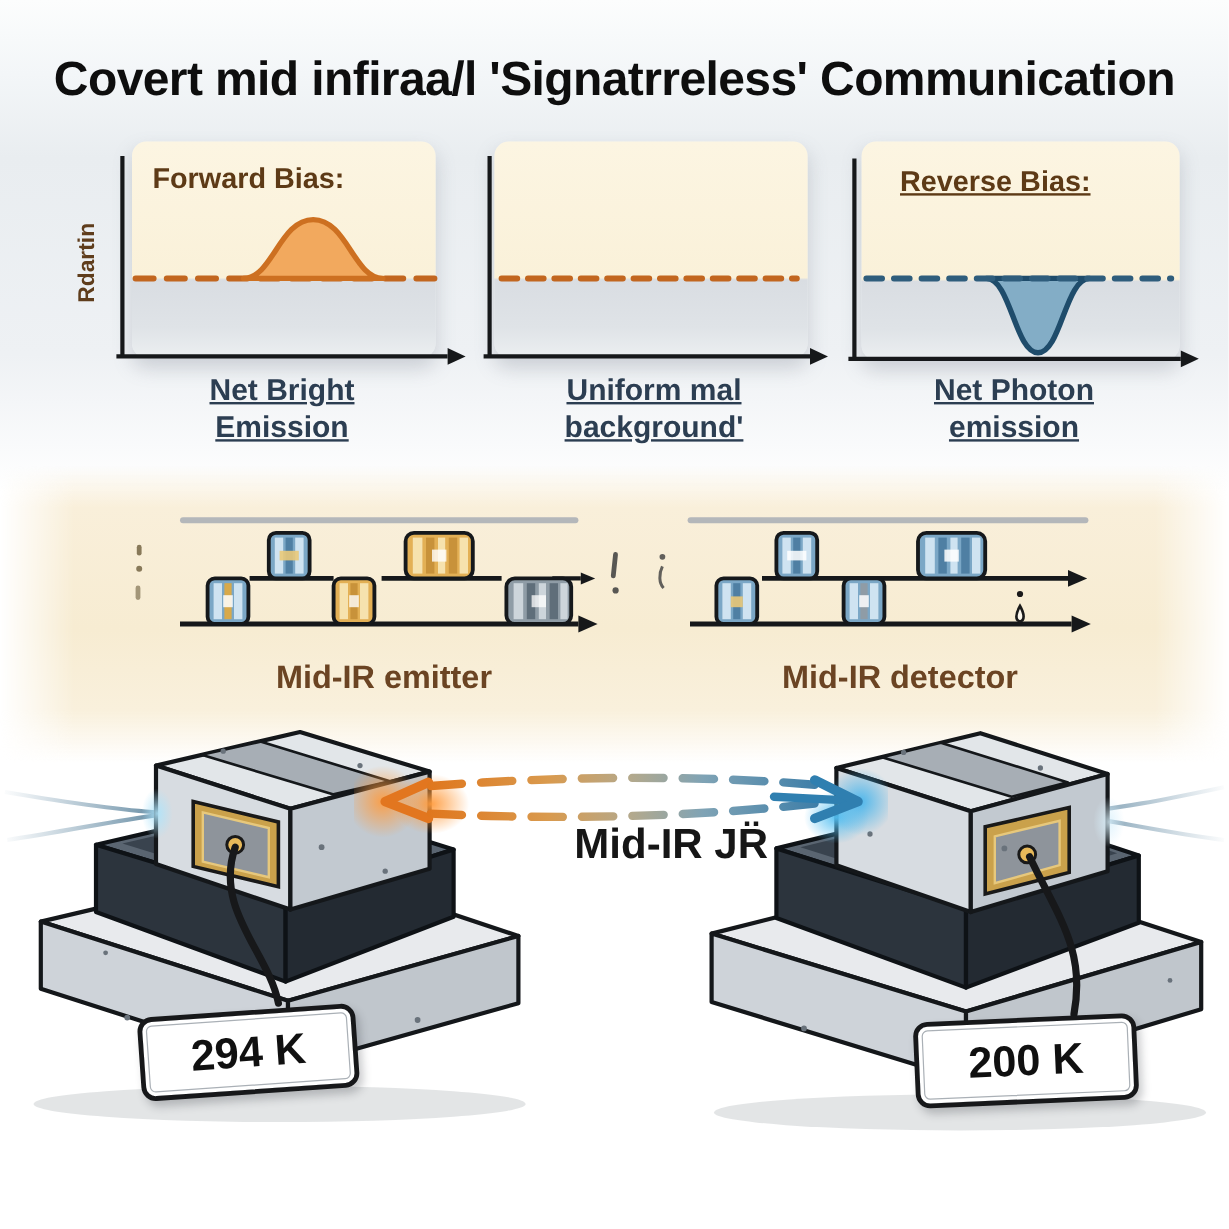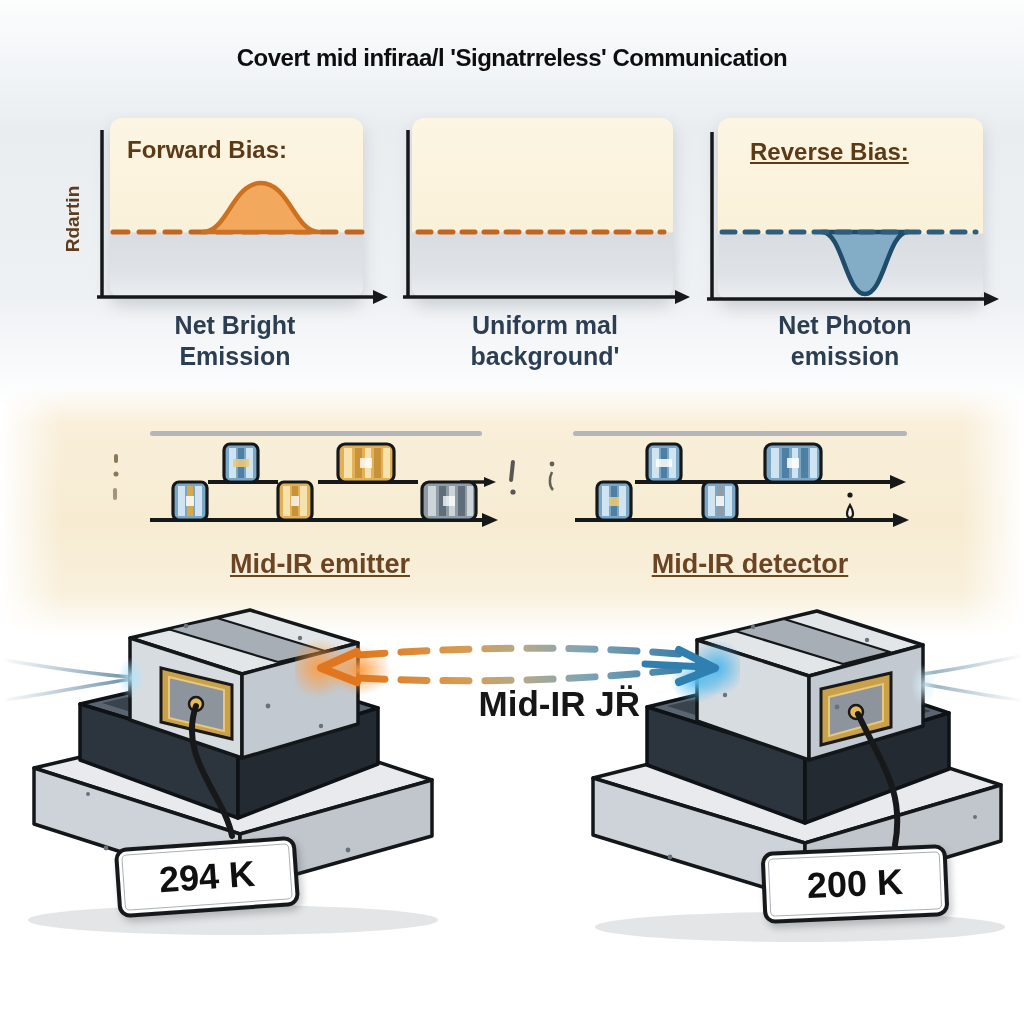--- a/index.html
+++ b/index.html
@@ -6,35 +6,35 @@
   .stage{position:relative;width:1024px;height:1024px;overflow:hidden;background:#fff;
          font-family:"Liberation Sans",sans-serif;}
   
   .bg-top{position:absolute;left:0;top:0;width:1024px;height:410px;
     background:linear-gradient(180deg,#fcfdfd 0%,#f3f6f8 15%,#e9edf0 32%,#eef1f4 72%,rgba(239,242,244,0) 100%);}
   .bg-cream{position:absolute;left:0;top:388px;width:1024px;height:248px;
     background:linear-gradient(180deg,rgba(250,243,224,0) 0%,#f9efda 14%,#f7ecd2 55%,#f9f0dc 82%,rgba(252,248,238,0) 100%);
     -webkit-mask-image:linear-gradient(90deg,transparent 0,#000 6%,#000 94%,transparent 100%);
     mask-image:linear-gradient(90deg,transparent 0,#000 6%,#000 94%,transparent 100%);}
   .title{position:absolute;left:0;top:44px;width:1024px;text-align:center;
-    font-size:24px;font-weight:700;letter-spacing:-.5px;color:#0e0e0e;}
+    font-size:40px;font-weight:700;letter-spacing:-.5px;color:#0e0e0e;}
   .yaxis-label{position:absolute;left:18px;top:208px;width:110px;text-align:center;
     transform:rotate(-90deg);transform-origin:center;font-size:19px;font-weight:700;color:#5f3d1c;}
   .bias-panel{position:absolute;top:114px;height:196px;}
   .panel-card{position:absolute;border-radius:12px;
     background:linear-gradient(180deg,#fcf5e2 0%,#faf1d9 63%,#d9dde2 64%,#dfe3e7 86%,#eceff1 100%);
     box-shadow:0 8px 16px rgba(110,120,132,.28);}
   .panel-heading{position:absolute;font-size:24px;font-weight:700;color:#5d3a16;}
   .panel-draw{position:absolute;left:0;top:0;}
   .caption{position:absolute;top:310px;width:300px;text-align:center;
     font-size:25px;font-weight:700;color:#2c3e52;line-height:1.25;}
-  .caption span{display:block;}
+  .caption span{display:block;text-decoration:underline;}
   .gray-bar{position:absolute;top:431px;height:5px;background:#b4b7ba;border-radius:3px;}
   .mid-label{position:absolute;top:549px;width:300px;text-align:center;
-    font-size:27px;font-weight:600;color:#6b4423;text-decoration:underline;}
+    font-size:27px;font-weight:600;color:#6b4423;}
   .beam-label{position:absolute;left:430px;top:684px;width:210px;text-align:right;
     font-size:35px;font-weight:700;color:#161616;}
   .plate{position:absolute;background:#fff;border:4px solid #17181a;border-radius:12px;
     box-shadow:inset 0 0 0 3px #fff,inset 0 0 0 4px #aab0b6,3px 5px 7px rgba(40,45,50,.25);
     display:flex;align-items:center;justify-content:center;font-size:36px;font-weight:700;color:#101010;}
   .plate-294{left:116px;top:842px;width:174px;height:62px;transform:rotate(-4deg);}
   .plate-200{left:762px;top:848px;width:178px;height:64px;transform:rotate(-2.5deg);}
   svg{display:block;position:absolute;}
 </style>
 </head>

